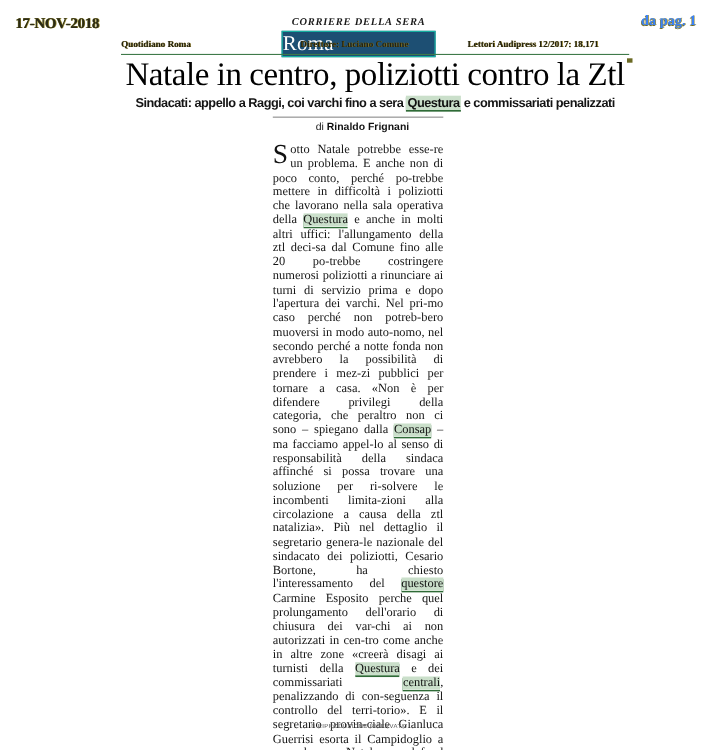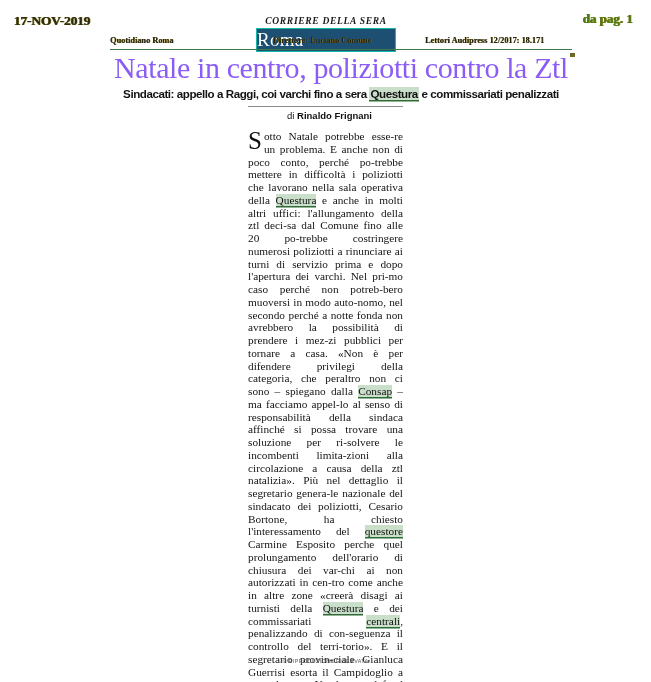--- a/index.html
+++ b/index.html
@@ -27,21 +27,21 @@
     color: #2b2a16;
     text-shadow: 0.6px 0 0 #9c8f2e, -0.4px 0.4px 0 #6d6a22;
   }
   .clip-frompage {
     position: absolute;
     right: 18px;
     top: 11px;
     font-family: "Liberation Serif", serif;
     font-weight: bold;
     font-size: 13px;
-    color: #4d7c0f;
+    color: #3b82f6;
     text-shadow: 0.6px 0 0 #9c8f2e, -0.4px 0.4px 0 #6d6a22;
     margin-left: 34px;
   }
 
   
   .masthead {
     position: absolute;
     left: 256px;
     top: 16px;
     width: 140px;
@@ -116,21 +116,21 @@
   
   .headline {
     position: absolute;
     left: 110px;
     top: 52px;
     width: 462px;
     text-align: center;
     font-family: "Liberation Serif", serif;
     font-size: 30px;
     font-weight: normal;
-    color: #8b5cf6;
+    color: #000000;
     letter-spacing: -0.4px;
     line-height: 32px;
     white-space: nowrap;
   }
   .subhead {
     position: absolute;
     left: 110px;
     top: 87px;
     width: 462px;
     text-align: center;
@@ -204,21 +204,21 @@
     text-align: center;
     font-family: "Liberation Sans", sans-serif;
     font-size: 5.4px;
     letter-spacing: 0.35px;
     color: #555555;
   }
 </style>
 </head>
 <body>
 
-<div class="clip-date">17-NOV-2019</div>
+<div class="clip-date">17-NOV-2018</div>
 
 <div class="clip-frompage">da pag. 1</div>
 
 <div class="masthead">
   <div class="masthead-top">CORRIERE DELLA SERA</div>
   <div class="masthead-box">
     <span class="masthead-box-label">Roma</span>
   </div>
 </div>
 

